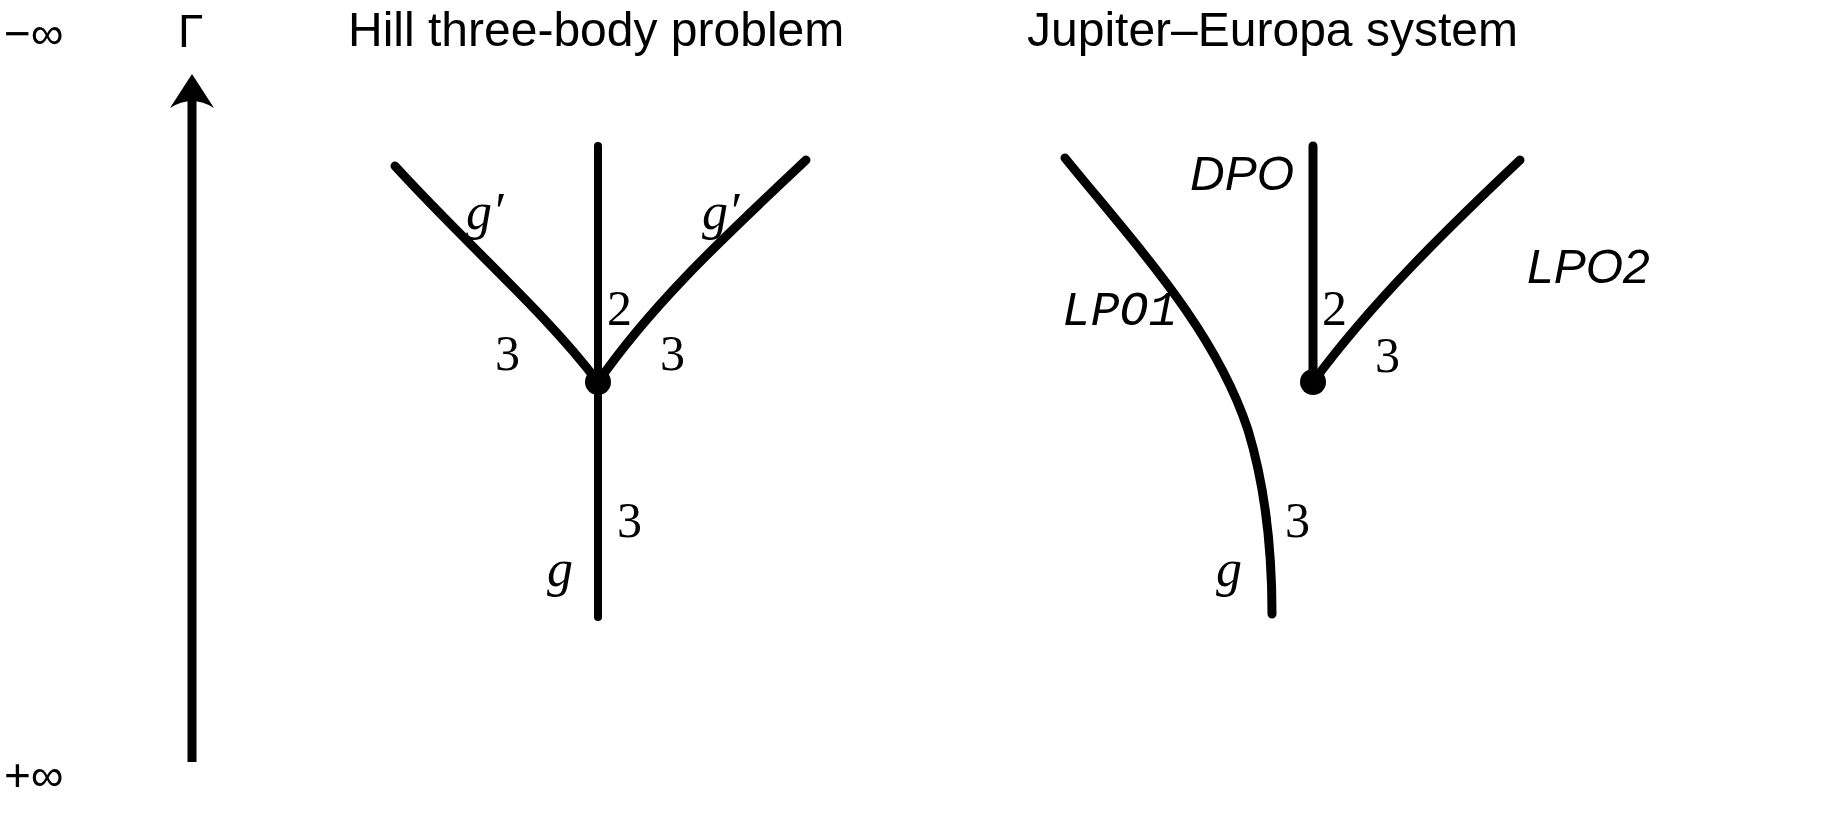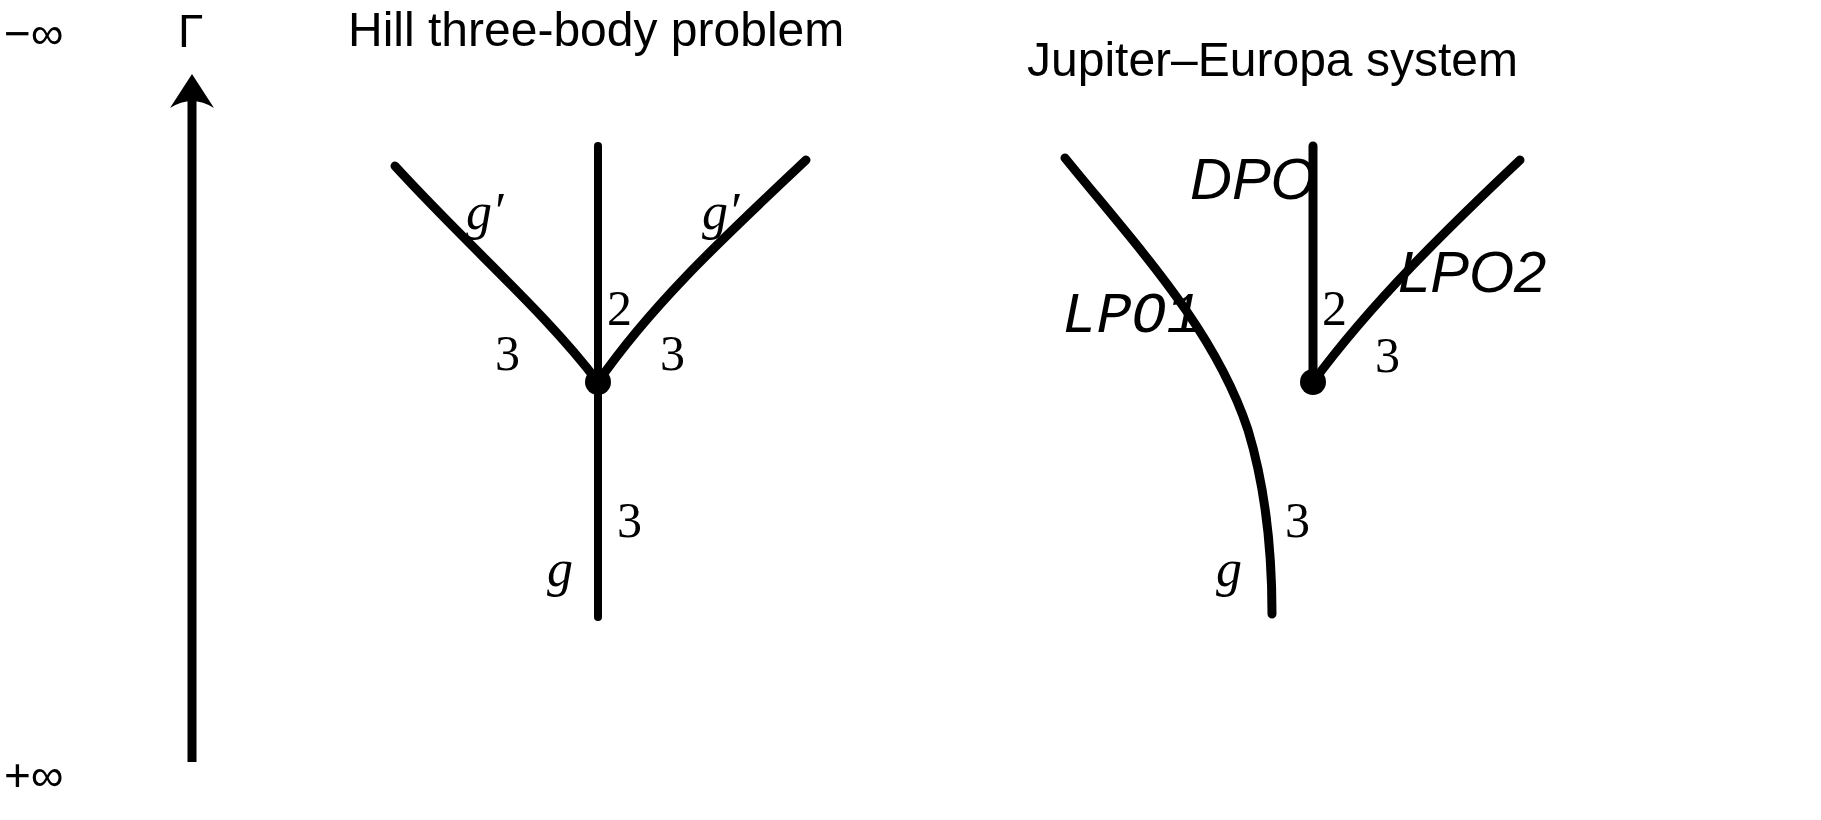--- a/index.html
+++ b/index.html
@@ -42,21 +42,21 @@
   }
   .panel-title {
     position: absolute;
     font-family: "Liberation Sans", sans-serif;
     font-size: 48px;
     line-height: 1;
     white-space: nowrap;
     color: #000;
   }
   #title-left  { left: 348px;  top: 6px; }
-  #title-right { left: 1027px; top: 6px; margin-top: 30px; }
+  #title-right { left: 1027px; top: 6px; }
 
   .graph-label {
     position: absolute;
     font-family: "Liberation Serif", serif;
     font-style: italic;
     font-size: 52px;
     line-height: 1;
     white-space: nowrap;
     color: #000;
   }
@@ -65,21 +65,21 @@
     font-family: "Liberation Serif", serif;
     font-style: normal;
     font-size: 50px;
     line-height: 1;
     white-space: nowrap;
     color: #000;
   }
   .sans-ital {
     font-family: "Liberation Sans", sans-serif;
     font-style: italic;
-    font-size: 58px;
+    font-size: 48px;
   }
   svg.diagram {
     position: absolute;
     left: 0; top: 0;
     width: 1821px;
     height: 820px;
     overflow: visible;
   }
 </style>
 </head>
@@ -140,21 +140,21 @@
   <div class="num-label" style="left:660px; top:328px;">3</div>
 
   <div class="num-label" style="left:617px; top:495px;">3</div>
 
   <div class="graph-label" style="left:547px; top:543px;">g</div>
 
   <div class="graph-label sans-ital" style="left:1190px; top:150px;">DPO</div>
 
   <div class="graph-label sans-ital" style="left:1062px; top:288px;font-family:Liberation Mono, monospace;">LPO1</div>
 
-  <div class="graph-label sans-ital" style="left:1398px; top:243px;">LPO2</div>
+  <div class="graph-label sans-ital" style="left:1527px; top:243px;">LPO2</div>
 
   <div class="num-label" style="left:1322px; top:283px;">2</div>
 
   <div class="num-label" style="left:1375px; top:330px;">3</div>
 
   <div class="num-label" style="left:1285px; top:495px;">3</div>
 
   <div class="graph-label" style="left:1216px; top:543px;">g</div>
 
 </div>

